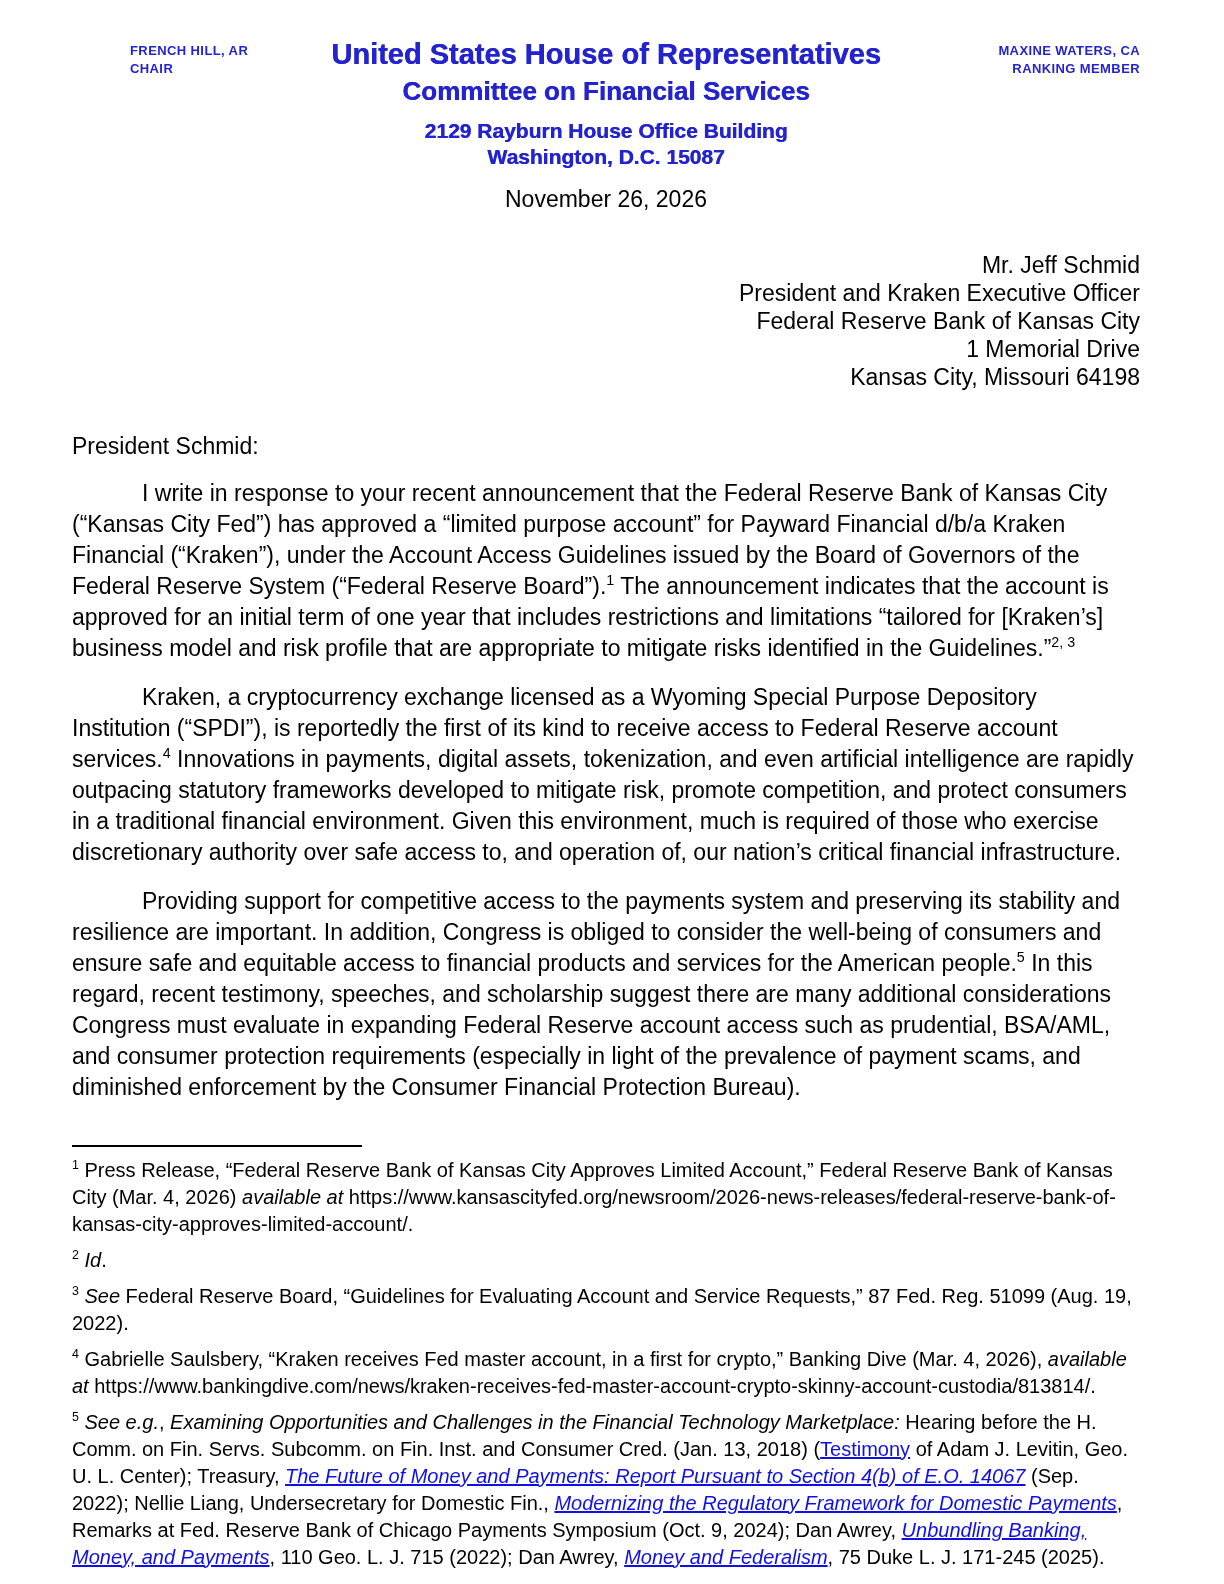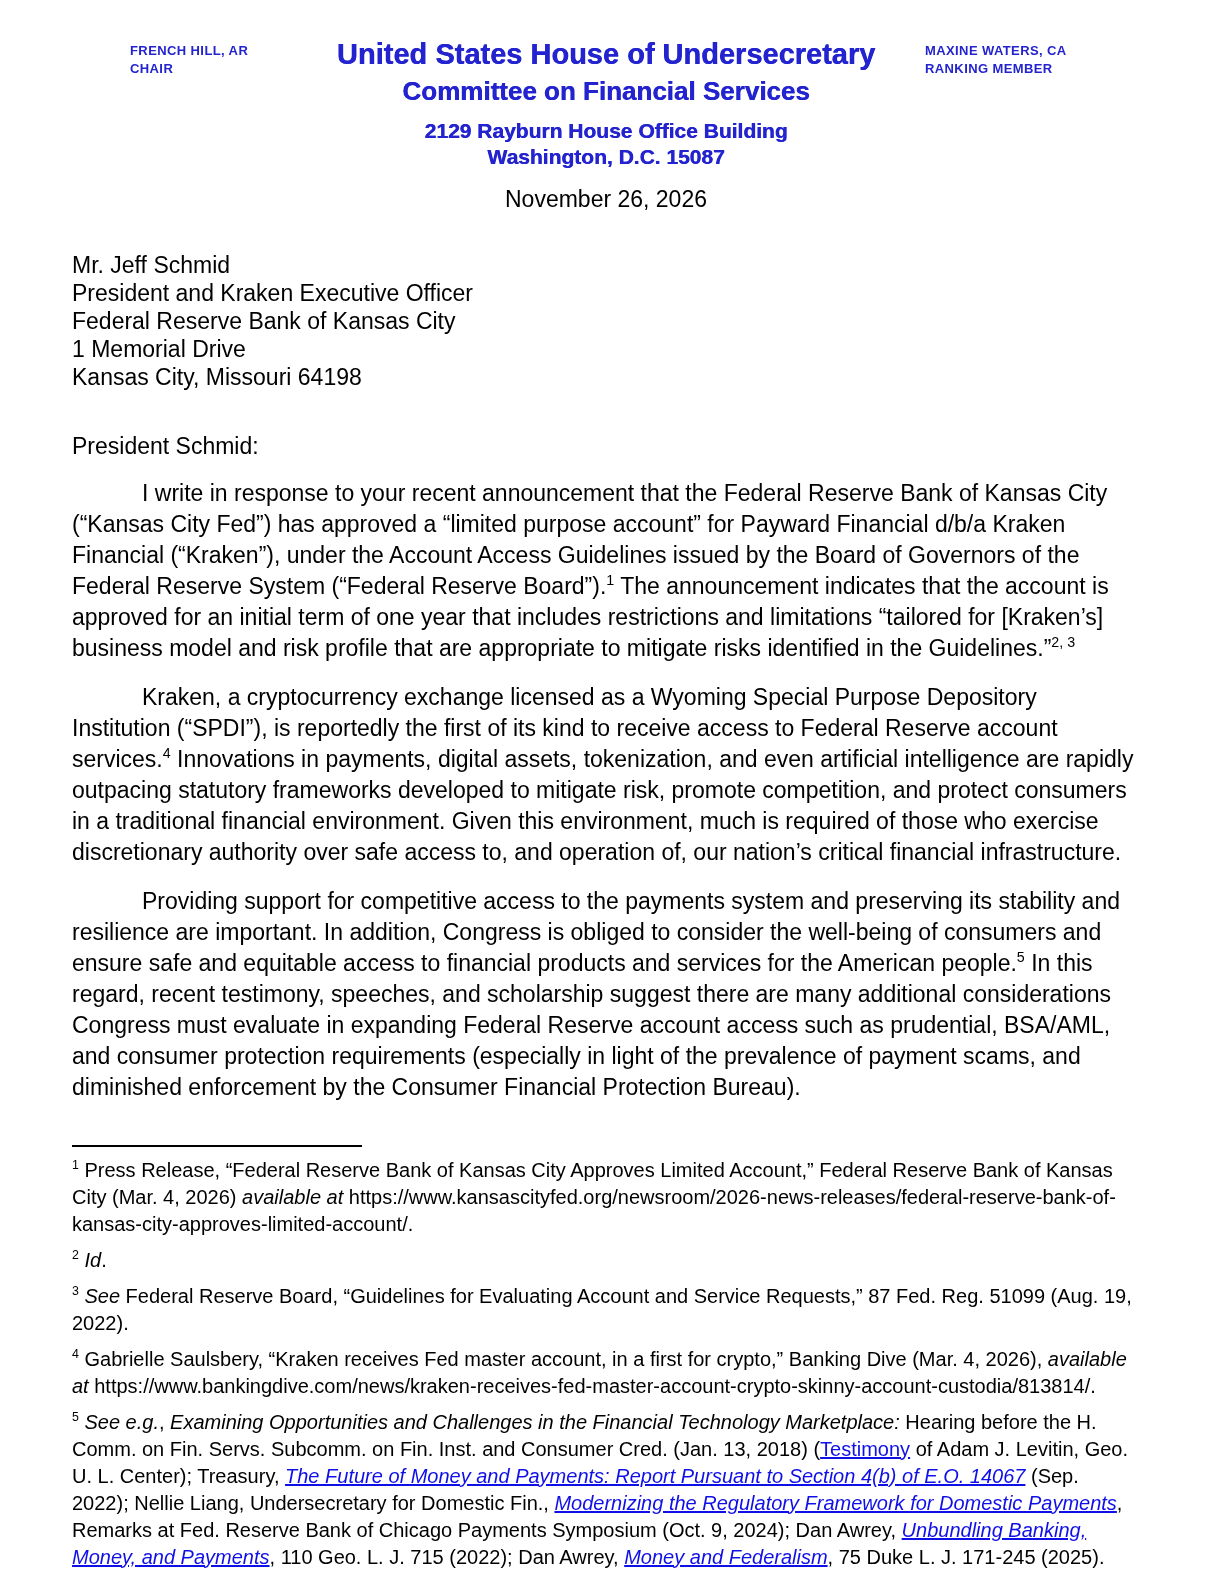--- a/index.html
+++ b/index.html
@@ -21,35 +21,35 @@
     width: 215px;
     font-size: 13px;
     font-weight: 700;
     letter-spacing: 0.4px;
     line-height: 1.35;
     color: #2323cf;
     padding-top: 4px;
     text-transform: uppercase;
   }
   .hdr-left { padding-left: 58px; text-align: left; }
-  .hdr-right { text-align: left; }
+  .hdr-right { text-align: right; }
   .hdr-center { flex: 1; text-align: center; color: #2323cf; }
   .blackletter {
     font-weight: 700;
     text-shadow: 0.5px 0 0 currentColor;
     line-height: 1.15;
   }
   .bl-1 { font-size: 29px; }
   .bl-2 { font-size: 26px; margin-top: 6px; }
   .bl-3 { font-size: 21px; margin-top: 12px; }
   .bl-4 { font-size: 21px; margin-top: 2px; }
 
   
   .dateline { text-align: center; font-size: 23px; margin-top: 16px; }
-  .address { margin-top: 38px; font-size: 23px; line-height: 28px; }
+  .address { margin-top: 38px; font-size: 23px; line-height: 28px; text-align: right; }
   .salutation { margin-top: 42px; font-size: 23px; }
   .body-text { margin-top: 18px; }
   .body-text p {
     font-size: 23px;
     line-height: 31px;
     text-indent: 70px;
     text-align: left;
     margin-top: 18px;
   }
   sup { font-size: 0.62em; line-height: 0; vertical-align: super; }
@@ -77,21 +77,21 @@
 
 <div class="page">
   <div class="content">
 
     <div class="letterhead">
       <div class="hdr-side hdr-left">
         <div>FRENCH HILL, AR</div>
         <div>CHAIR</div>
       </div>
       <div class="hdr-center blackletter">
-        <div class="bl-1">United States House of Undersecretary</div>
+        <div class="bl-1">United States House of Representatives</div>
         <div class="bl-2">Committee on Financial Services</div>
         <div class="bl-3">2129 Rayburn House Office Building</div>
         <div class="bl-4">Washington, D.C. 15087</div>
       </div>
       <div class="hdr-side hdr-right">
         <div>MAXINE WATERS, CA</div>
         <div>RANKING MEMBER</div>
       </div>
     </div>
 

